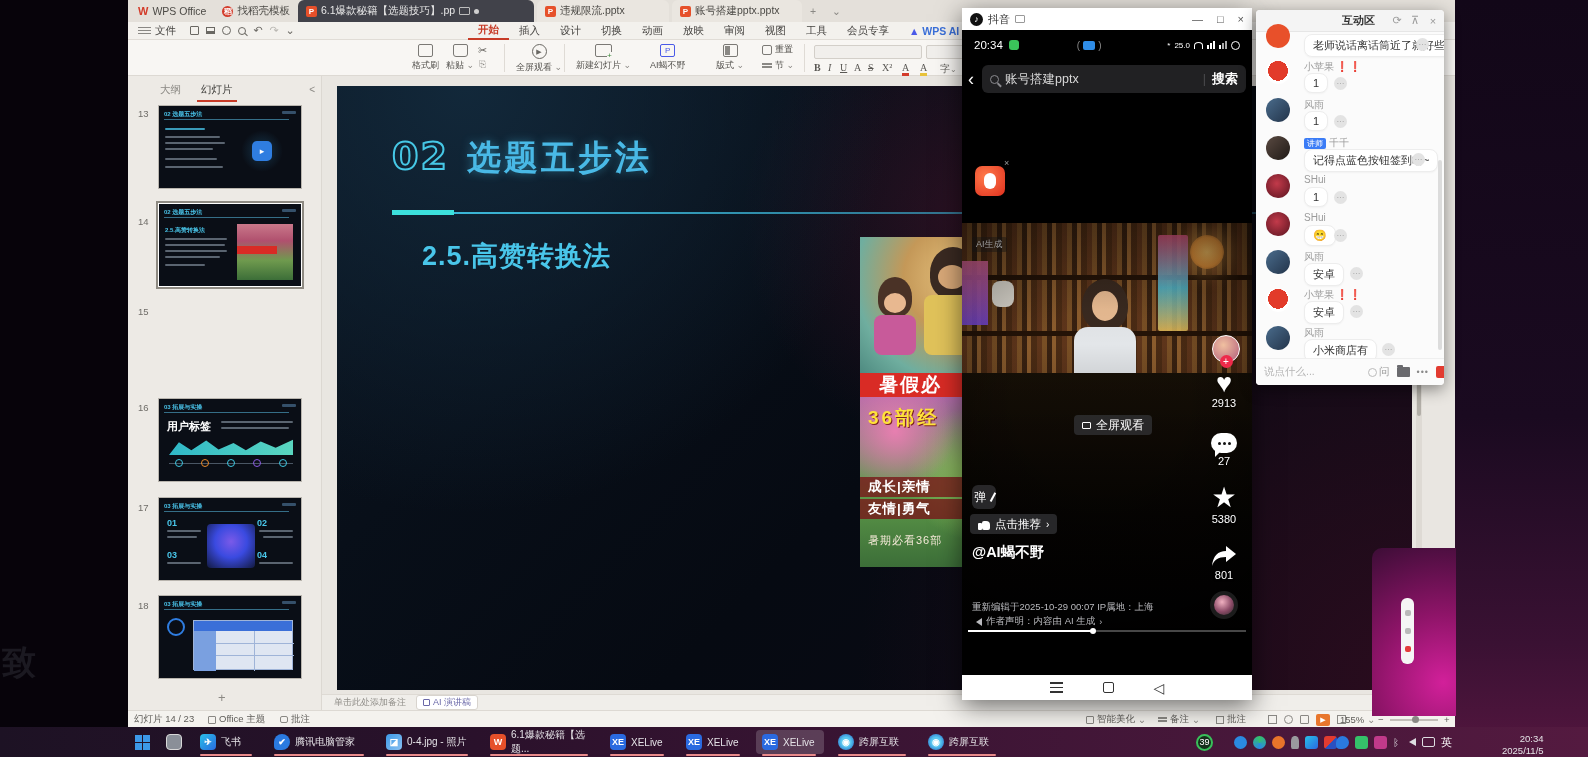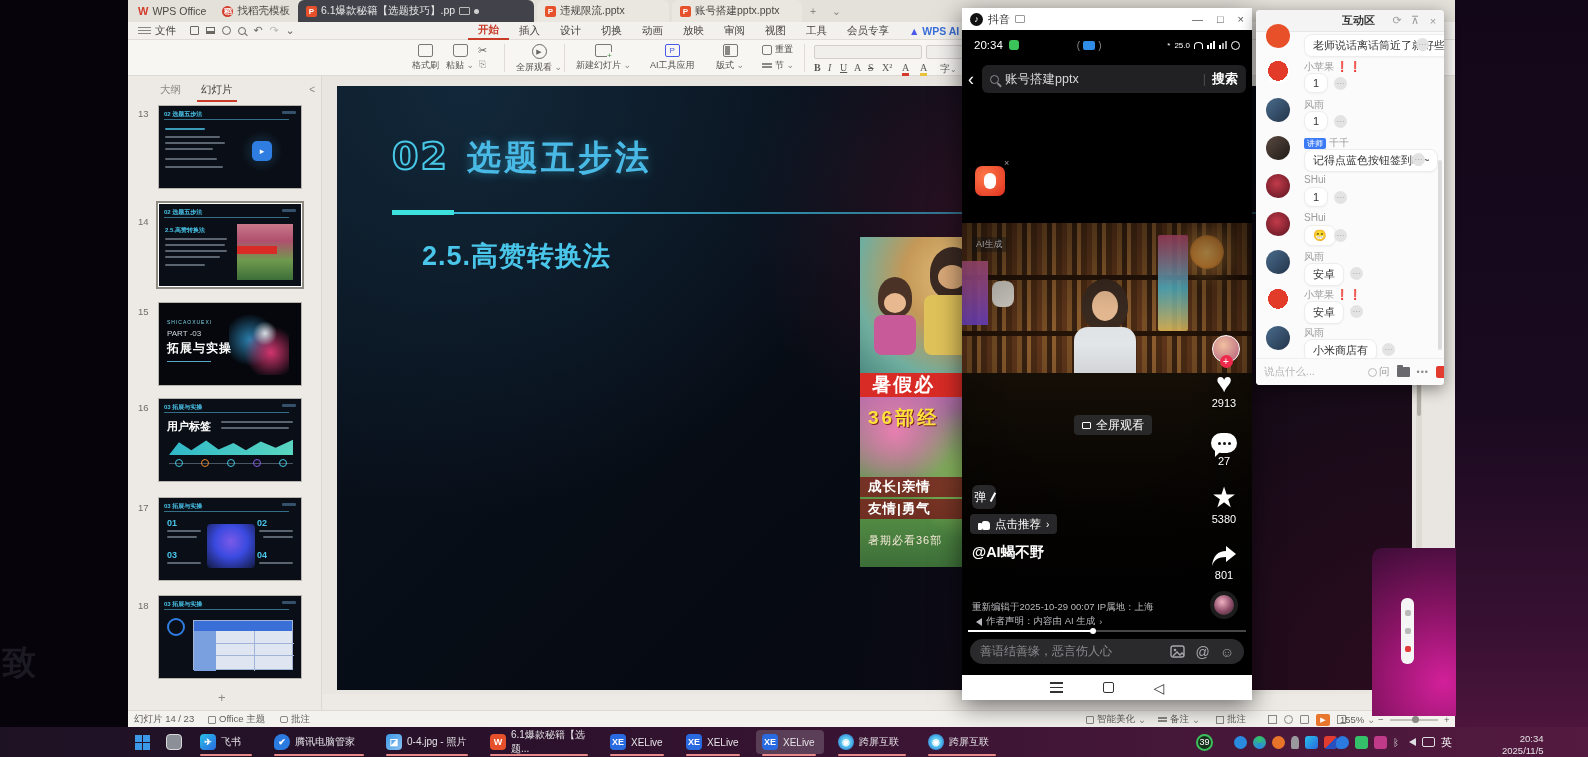--- a/index.html
+++ b/index.html
@@ -65,21 +65,21 @@
   #slide-body{font-family:"DejaVu Serif","Liberation Serif",serif;font-size:22.5px;line-height:47px;color:#f2f5f8;
     text-align:justify;letter-spacing:.5px;}
   .underline-thick{position:absolute;left:55px;top:124px;width:62px;height:5px;background:#3ce0dc;}
   .underline-thin{position:absolute;left:117px;top:126px;width:956px;height:1.5px;
     background:linear-gradient(90deg,#3bb7d8,rgba(60,160,200,.25));}
   
   #poster{position:absolute;left:523px;top:151px;width:140px;height:330px;overflow:hidden;background:#20262a;}
   .p-photo{position:absolute;left:0;top:0;width:100%;height:136px;
     background:radial-gradient(circle at 70% 30%,#e8c480 0%,#c49858 40%,#6fae9f 75%,#4e8a80 100%);}
   .p-red{position:absolute;left:0;top:136px;width:100%;height:24px;background:#d92b25;color:#fff;font-weight:bold;
-    font-size:19px;display:flex;align-items:center;padding-left:12px;letter-spacing:2px;}
+    font-size:19px;display:flex;align-items:center;padding-left:19px;letter-spacing:2px;}
   .p-mon{position:absolute;left:0;top:160px;width:100%;height:170px;
     background:radial-gradient(circle at 25% 20%,#e77fb0 0%,rgba(0,0,0,0) 35%),
                radial-gradient(circle at 80% 45%,#8ec05c 0%,rgba(0,0,0,0) 45%),
                linear-gradient(180deg,#b06aa8 0%,#5f9b4a 55%,#3c6e38 100%);}
   .p-yellow{position:absolute;left:0;top:168px;width:100%;color:#ffe23a;font-weight:bold;font-size:19px;
     padding-left:8px;letter-spacing:3px;text-shadow:1px 1px 0 #7a2020;}
   .p-tag{position:absolute;left:0;width:100%;background:rgba(120,20,24,.78);color:#fff;font-weight:bold;
     font-size:13.5px;padding:1px 0 1px 8px;letter-spacing:1px;}
   .p-cap{position:absolute;left:0;top:296px;width:100%;color:#f5e9d8;font-size:11px;padding-left:8px;letter-spacing:1px;}
   #notesbar{position:absolute;left:194px;top:694px;width:1133px;height:16px;background:#f0eeea;border-top:1px solid #dedad4;
@@ -292,21 +292,21 @@
       </div>
       <span class="rsep" style="left:436px"></span>
       <div class="rbtn" style="left:448px;top:4px">
         <span class="ricon" style="width:17px">
             <i style="position:absolute;right:-3px;bottom:-3px;width:7px;height:7px;background:#f8f6f3;color:#3a8a3a;font-size:8px;line-height:7px">+</i>
           </span>
         <span class="rlabel"><span>新建幻灯片</span> <span class="g">⌄</span></span>
       </div>
       <div class="rbtn" style="left:522px;top:4px">
         <span class="ricon" style="display:flex;align-items:center;justify-content:center;font-size:8px;color:#4a5ae8;border-color:#4a5ae8">P</span>
-        <span class="rlabel">AI工具应用</span>
+        <span class="rlabel">AI蝎不野</span>
       </div>
       <div class="rbtn" style="left:588px;top:4px">
         <span class="ricon">
             <i style="position:absolute;left:1px;top:1px;width:5px;height:9px;background:#8a8884"></i>
           </span>
         <span class="rlabel"><span>版式</span> <span class="g">⌄</span></span>
       </div>
       <div class="rbtn" style="left:634px;top:3px;flex-direction:row;gap:3px">
         <span style="width:10px;height:10px;border:1.2px solid #7b7975;border-radius:2px"></span>
         <span class="rlabel">重置</span>
@@ -411,27 +411,20 @@
         <span class="gline" style="left:6px;top:40px;width:60px"></span>
         <span class="gline" style="left:6px;top:46px;width:62px"></span>
         <span class="gline" style="left:6px;top:52px;width:55px"></span>
         <span class="gline" style="left:6px;top:60px;width:40px"></span>
         <div style="position:absolute;right:8px;top:20px;width:56px;height:56px;background:linear-gradient(180deg,#c9788a 0%,#b0506e 30%,#6f9a4e 65%,#3c6e38 100%)">
           <i style="position:absolute;left:0;top:22px;width:40px;height:8px;background:#d92b25;display:block"></i>
         </div>
       </div>
 
       <span class="tnum" style="top:230px">15</span>
-      <div class="thumb" style="top:226px;background:#05070c">
-        <div style="position:absolute;left:8px;top:16px;font-size:5px;color:#7fd4e8;letter-spacing:1px">SHICAOXUEXI</div>
-        <div style="position:absolute;left:8px;top:26px;font-size:8px;color:#cfd6dd">PART -03</div>
-        <div style="position:absolute;left:8px;top:37px;font-size:12px;font-weight:bold;color:#fff;letter-spacing:1px">拓展与实操</div>
-        <div style="position:absolute;left:8px;top:58px;width:44px;height:1px;background:#5aa8c8"></div>
-        <div style="position:absolute;right:12px;top:8px;width:60px;height:64px;background:radial-gradient(circle at 60% 35%,#d8dde2 0%,rgba(0,0,0,0) 22%),radial-gradient(circle at 70% 65%,#d2356e 0%,rgba(0,0,0,0) 45%),radial-gradient(circle at 35% 45%,#2a7fae 0%,rgba(0,0,0,0) 50%)"></div>
-      </div>
 
       <span class="tnum" style="top:326px">16</span>
       <div class="thumb" style="top:322px">
         <div class="th-head"><b>03</b> <span>拓展与实操</span></div>
         <div class="th-rule"></div>
           <div class="pagetag"></div>
         <div style="position:absolute;left:8px;top:20px;font-size:11px;font-weight:bold;color:#fff">用户标签</div>
         <span class="gline" style="left:62px;top:22px;width:72px"></span>
         <span class="gline" style="left:62px;top:28px;width:68px"></span>
         <div style="position:absolute;left:10px;top:40px;width:124px;height:16px;background:linear-gradient(90deg,#2fb8c8,#5ad6c0);clip-path:polygon(0 100%,8% 20%,18% 70%,30% 10%,40% 65%,52% 25%,62% 70%,74% 15%,86% 55%,100% 5%,100% 100%)"></div>
@@ -505,20 +498,27 @@
           <div class="p-tag" style="top:240px"><span>成长|亲情</span></div>
           <div class="p-tag" style="top:262px"><span>友情|勇气</span></div>
           <div class="p-cap"><span>暑期必看36部</span></div>
         </div>
       </div>
     </div>
     <div id="wps-scroll">
         <i></i>
       </div>
 
+    <div id="notesbar">
+      <span style="margin-left:12px">单击此处添加备注</span>
+      <span style="margin-left:10px;border:1px solid #d8d4ce;border-radius:3px;padding:0 6px;background:#fff;color:#6a68a8;display:flex;align-items:center;gap:3px">
+        <i style="width:7px;height:7px;border:1px solid #6a68a8;border-radius:1px"></i>
+          <span>AI 演讲稿</span>
+      </span>
+    </div>
 
     <div id="statusbar">
       <div class="sb" style="left:6px">
           <span>幻灯片 14 / 23</span>
         </div>
       <div class="sb" style="left:80px">
         <i style="width:8px;height:8px;border:1px solid #8a8884;border-radius:1px"></i>
           <span>Office 主题</span>
       </div>
       <div class="sb" style="left:152px">
@@ -690,30 +690,20 @@
         <span>作者声明：内容由 AI 生成</span>
         <span style="font-size:9px">›</span>
       </div>
     </div>
 
     <div id="dy-progress">
         <div class="fill"></div>
         <div class="knob"></div>
       </div>
 
-    <div id="dy-comment">
-      <span style="flex:1">善语结善缘，恶言伤人心</span>
-      <svg width="15" height="13" viewBox="0 0 15 13">
-        <rect x="1" y="1" width="13" height="11" rx="2" fill="none" stroke="#a8a8ac" stroke-width="1.4"></rect>
-        <circle cx="5" cy="5" r="1.3" fill="#a8a8ac"></circle>
-          <path d="M3 11 L7 7 L10 10 L12 8 L14 10" stroke="#a8a8ac" stroke-width="1.4" fill="none"></path>
-      </svg>
-      <span style="color:#a8a8ac;font-size:14px">@</span>
-      <span style="color:#a8a8ac;font-size:14px">☺</span>
-    </div>
 
     <div id="dy-nav">
       <span class="hamb">
           <i></i>
           <i></i>
           <i></i>
         </span>
       <span class="navsq"></span>
       <span style="font-size:14px;color:#333">◁</span>
     </div>

